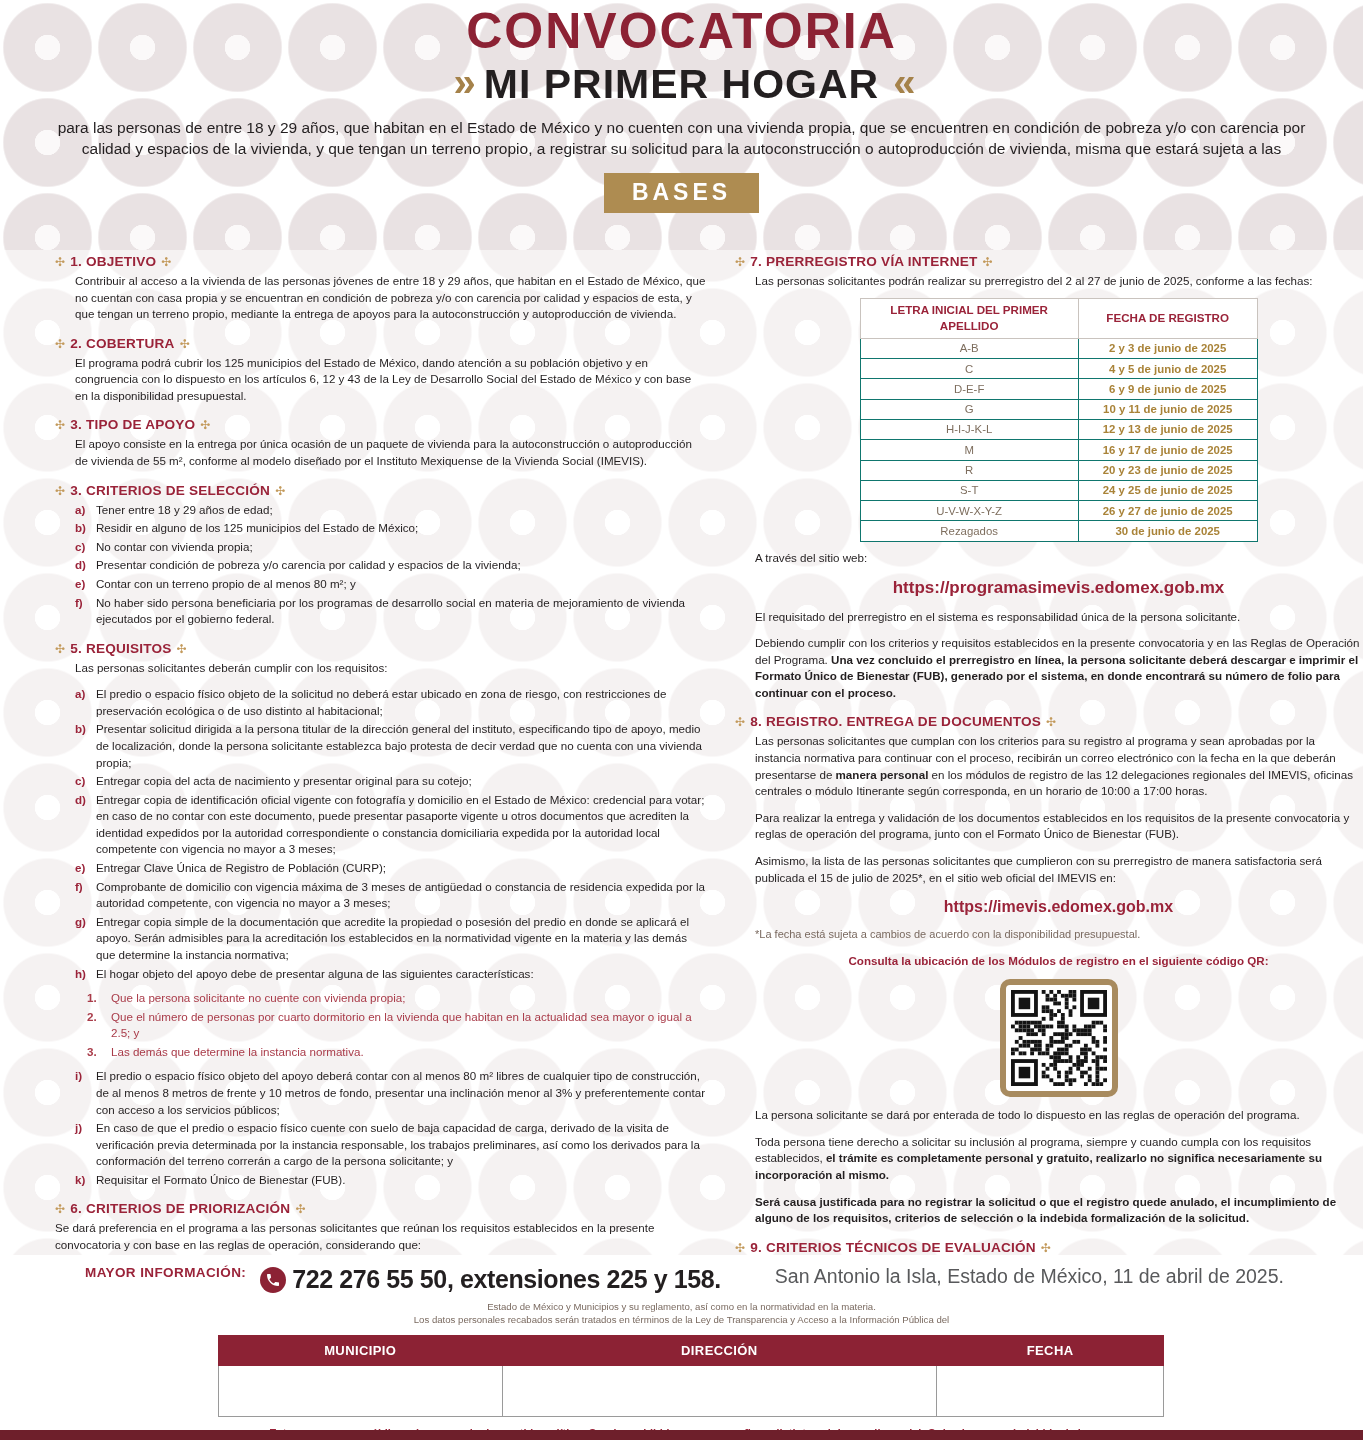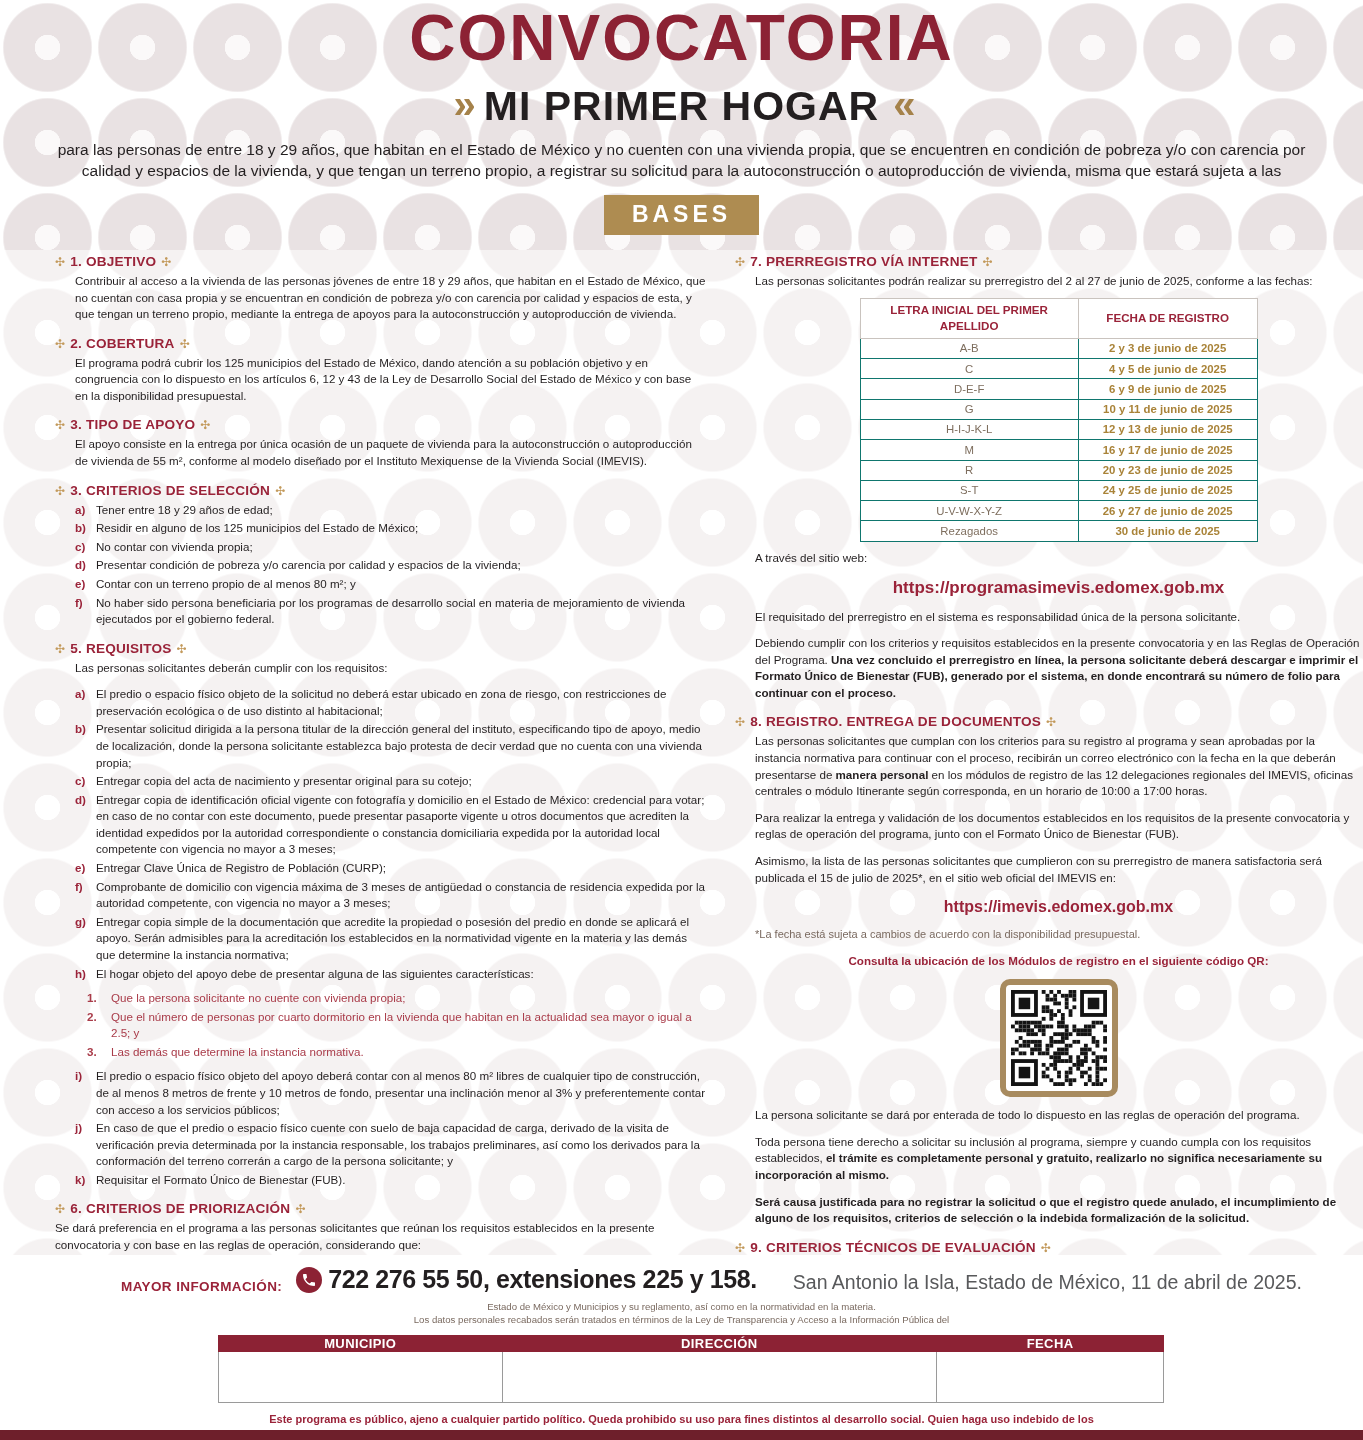--- a/index.html
+++ b/index.html
@@ -14,22 +14,22 @@
     background-size:95px 95px;opacity:.5;}
   .pattern-top{height:250px;opacity:1;
     background-image:
       radial-gradient(circle 13px at 47.5px 47.5px, #fbf9f9 96%, rgba(255,255,255,0) 100%),
       radial-gradient(circle 45px at 47.5px 47.5px, #e9e2e3 96%, rgba(255,255,255,0) 100%);}
 
   .content{position:relative;z-index:2;}
 
   
   .hdr{position:relative;height:248px;text-align:center;}
-  .hdr-title{padding-top:6px;font-size:64px;font-weight:800;letter-spacing:2px;color:#8C2234;line-height:1.0;}
-  .hdr-sub{margin-top:12px;font-size:41px;font-weight:800;color:#231F20;letter-spacing:1px;}
+  .hdr-title{padding-top:6px;font-size:50px;font-weight:800;letter-spacing:2px;color:#8C2234;line-height:1.0;}
+  .hdr-sub{margin-top:4px;font-size:41px;font-weight:800;color:#231F20;letter-spacing:1px;}
   .orn{color:#A5824A;font-weight:800;font-size:40px;vertical-align:2px;letter-spacing:-6px;margin:0 14px;}
   .orn-l::before{content:"\00BB";}
   .orn-r::before{content:"\00AB";}
   .hdr-intro{margin:10px auto 0;width:1270px;font-size:15.5px;line-height:1.35;color:#231F20;font-weight:500;}
   .bases{display:inline-block;margin-top:13px;background:#AE8C51;color:#ffffff;
     font-size:23px;font-weight:700;letter-spacing:4px;padding:6px 28px 7px;}
 
   
   .cols{display:flex;padding:6px 0 0 55px;}
   .col-left{width:652px;}
@@ -59,29 +59,29 @@
   .site-label{font-size:11.6px;margin:2px 0 2px;}
   .weblink{display:block;text-align:center;color:#9A2339;font-weight:700;font-size:17px;margin:4px 0 8px;text-decoration:none;}
   .weblink2{font-size:16px;}
   .footnote{font-size:11px;color:#7a6a60;margin:2px 0 8px;}
   .qr-caption{text-align:center;color:#9A2339;font-weight:700;font-size:11.6px;margin:2px 0 6px;}
   .qr-frame{width:96px;height:96px;margin:0 auto 10px;border:6px solid #A88B5F;border-radius:10px;background:#fff;padding:5px;}
   .qr-frame svg{display:block;}
 
   
   .footer{position:absolute;left:0;right:0;bottom:0;height:185px;background:#ffffff;z-index:3;}
-  .foot-row{display:flex;align-items:flex-end;padding:10px 55px 0 85px;margin-left:36px;}
+  .foot-row{display:flex;align-items:flex-start;padding:10px 55px 0 85px;}
   .info-label{color:#9A2339;font-weight:700;font-size:13.5px;letter-spacing:.4px;margin-right:14px;}
   .phone-wrap{display:flex;align-items:center;}
   .phone-ic{width:26px;height:26px;border-radius:50%;background:#8C2234;display:flex;align-items:center;justify-content:center;margin-right:6px;}
   .phone-text{font-size:25px;font-weight:700;color:#231F20;letter-spacing:-.4px;}
   .place-date{flex:1;text-align:center;font-size:19.5px;color:#58595B;padding-left:30px;}
   .privacy{text-align:center;font-size:9.6px;color:#7a6a60;line-height:1.4;margin-top:6px;}
   .btable{width:946px;margin:8px 0 0 218px;border-collapse:collapse;}
-  .btable th{background:#8C2234;color:#fff;font-size:13px;font-weight:700;letter-spacing:.4px;padding:0 4px;border:1px solid #8C2234;}
+  .btable th{background:#8C2234;color:#fff;font-size:13px;font-weight:700;letter-spacing:.4px;padding:7px 4px;border:1px solid #8C2234;}
   .btable td{border:1px solid #9a9a9a;height:48px;background:#fff;}
   .legal{text-align:center;color:#9A2339;font-weight:700;font-size:11px;line-height:1.45;margin-top:9px;}
   .bottom-bar{position:absolute;left:0;right:0;bottom:0;height:10px;background:#6E1F2B;}
 </style>
 </head>
 <body>
 
 <div class="page">
   <div class="pattern"></div>
   <div class="pattern pattern-top"></div>

